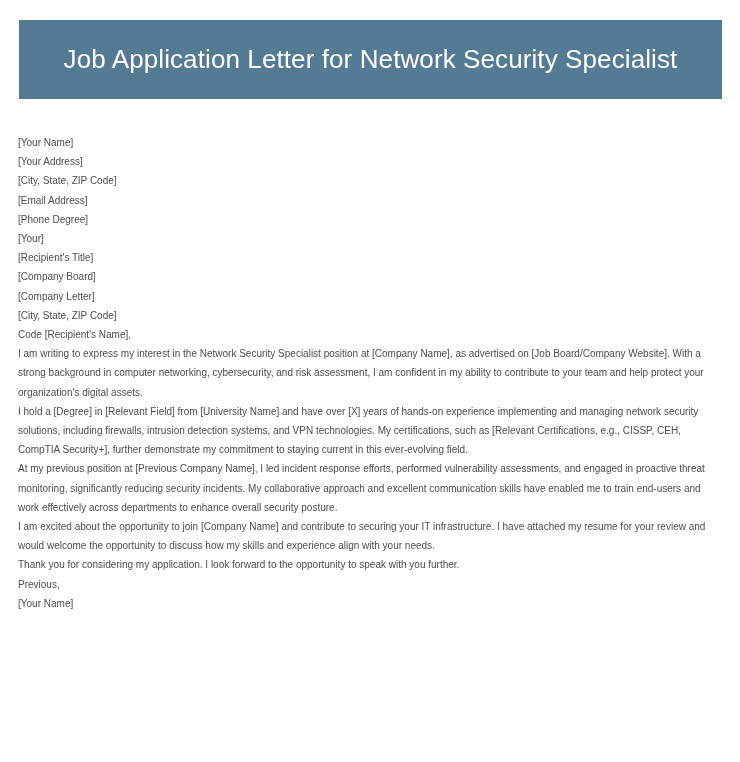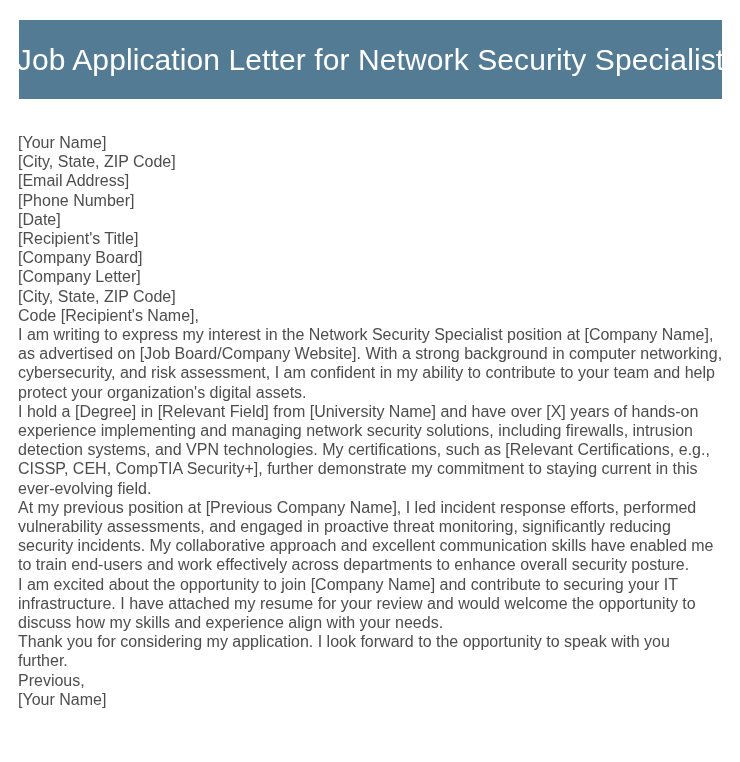--- a/index.html
+++ b/index.html
@@ -32,38 +32,38 @@
     height: 79px;
     background: #537b94;
     display: flex;
     align-items: center;
     justify-content: center;
     box-sizing: border-box;
   }
 
   .letter-title {
     color: #ffffff;
-    font-size: 30px;
+    font-size: 26px;
     font-weight: 400;
     letter-spacing: 0.1px;
     line-height: 1.2;
     text-align: right;
     font-family: "Liberation Sans", "DejaVu Sans", sans-serif;
     font-stretch: condensed;
     white-space: nowrap;
   }
 
   
   .letter-body {
     position: absolute;
     left: 18px;
     top: 133px;
     width: 705px;
     color: #4d4d4d;
-    font-size: 16px;
+    font-size: 10px;
     line-height: 19.2px;
     font-family: "Liberation Sans", "DejaVu Sans", sans-serif;
     font-stretch: condensed;
     text-align: left;
   }
 
   .letter-body .blk {
     margin: 0;
     padding: 0;
   }
@@ -84,27 +84,28 @@
 <div class="page">
 
   <div class="letter-header">
     <div class="letter-title">Job Application Letter for Network Security Specialist</div>
   </div>
 
   <div class="letter-body">
 
     <div class="blk">
       <span class="ln">[Your Name]</span>
+      <span class="ln">[Your Address]</span>
       <span class="ln">[City, State, ZIP Code]</span>
       <span class="ln">[Email Address]</span>
-      <span class="ln">[Phone Number]</span>
+      <span class="ln">[Phone Degree]</span>
     </div>
 
     <div class="blk">
-      <span class="ln">[Date]</span>
+      <span class="ln">[Your]</span>
     </div>
 
     <div class="blk">
       <span class="ln">[Recipient's Title]</span>
       <span class="ln">[Company Board]</span>
       <span class="ln">[Company Letter]</span>
       <span class="ln">[City, State, ZIP Code]</span>
     </div>
 
     <div class="blk">

